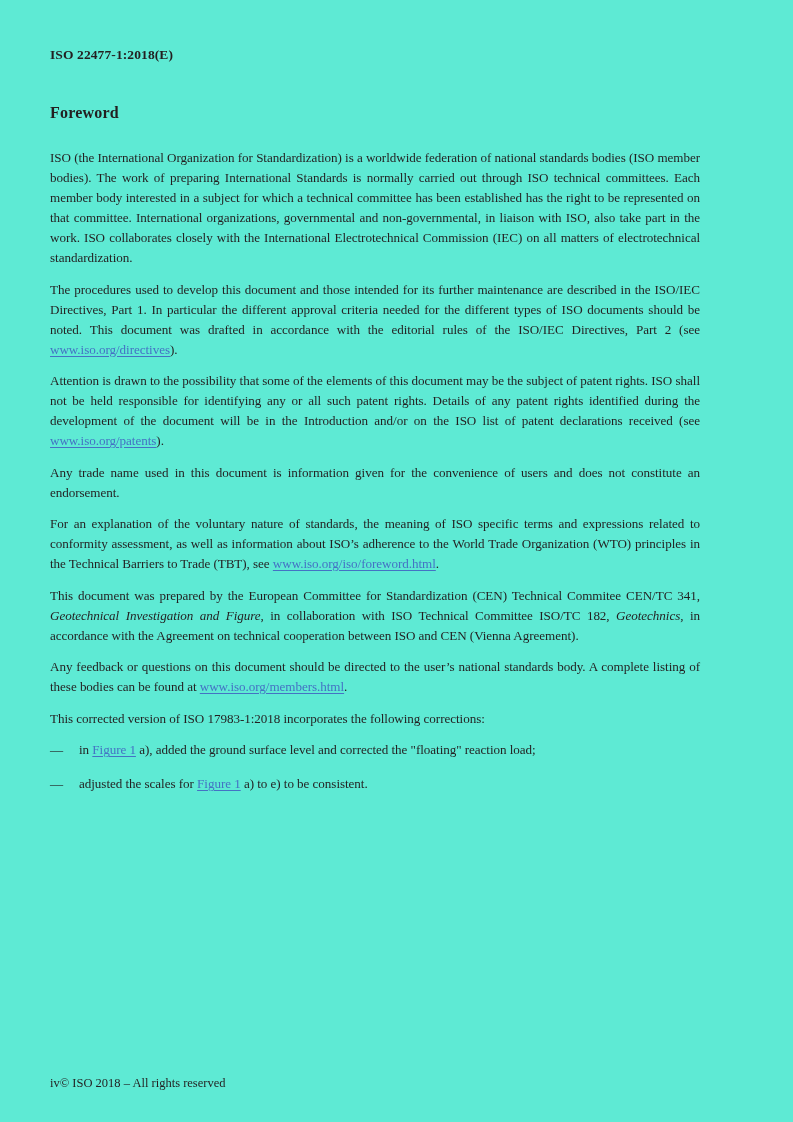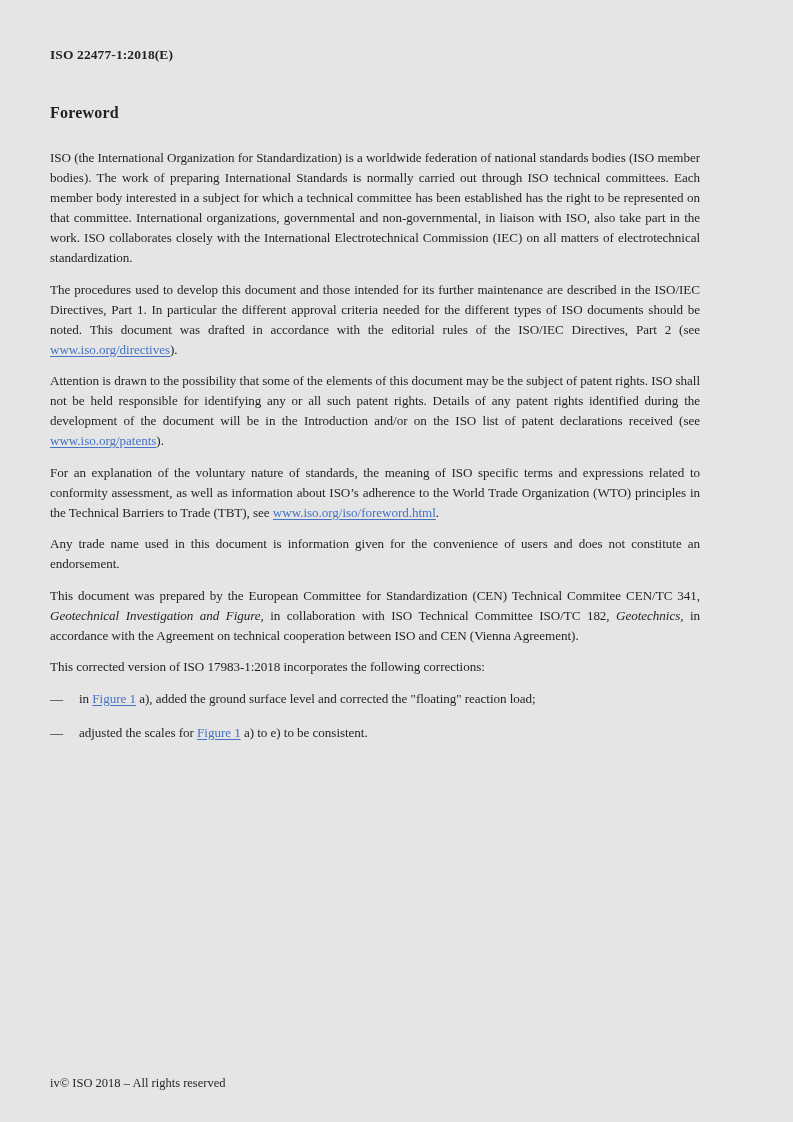--- a/index.html
+++ b/index.html
@@ -4,21 +4,21 @@
 <style>
   html, body {
     margin: 0;
     padding: 0;
     background: #ffffff;
   }
   .page {
     position: relative;
     width: 793px;
     height: 1122px;
-    background: #e5e5e5;
+    background: #5eead4;
     box-sizing: border-box;
     padding: 47px 93px 0 50px;
     font-family: "Liberation Serif", "DejaVu Serif", serif;
     color: #231f20;
     overflow: hidden;
   }
   .doc-header {
     font-size: 13.5px;
     font-weight: bold;
     letter-spacing: 0.1px;
@@ -72,23 +72,24 @@
   <header class="doc-header">
     <span>ISO 22477-1:2018(E)</span>
   </header>
 
   <h1 class="title">Foreword</h1>
 
   <main class="body-text">
       <p class="para">ISO (the International Organization for Standardization) is a worldwide federation of national standards bodies (ISO member bodies). The work of preparing International Standards is normally carried out through ISO technical committees. Each member body interested in a subject for which a technical committee has been established has the right to be represented on that committee. International organizations, governmental and non-governmental, in liaison with ISO, also take part in the work. ISO collaborates closely with the International Electrotechnical Commission (IEC) on all matters of electrotechnical standardization.</p>
       <p class="para">The procedures used to develop this document and those intended for its further maintenance are described in the ISO/IEC Directives, Part 1. In particular the different approval criteria needed for the different types of ISO documents should be noted. This document was drafted in accordance with the editorial rules of the ISO/IEC Directives, Part 2 (see <a class="doc-link">www.iso.org/directives</a>).</p>
       <p class="para">Attention is drawn to the possibility that some of the elements of this document may be the subject of patent rights. ISO shall not be held responsible for identifying any or all such patent rights. Details of any patent rights identified during the development of the document will be in the Introduction and/or on the ISO list of patent declarations received (see <a class="doc-link">www.iso.org/patents</a>).</p>
+      <p class="para">Any trade name used in this document is information given for the convenience of users and does not constitute an endorsement.</p>
       <p class="para">For an explanation of the voluntary nature of standards, the meaning of ISO specific terms and expressions related to conformity assessment, as well as information about ISO’s adherence to the World Trade Organization (WTO) principles in the Technical Barriers to Trade (TBT), see <a class="doc-link">www.iso​.org/iso/foreword.html</a>.</p>
-      <p class="para">Any trade name used in this document is information given for the convenience of users and does not constitute an endorsement.</p>
       <p class="para">This document was prepared by the European Committee for Standardization (CEN) Technical Commitee CEN/TC 341, <i>Geotechnical Investigation and Figure</i>, in collaboration with ISO Technical Committee ISO/TC 182, <i>Geotechnics</i>, in accordance with the Agreement on technical cooperation between ISO and CEN (Vienna Agreement).</p>
+      <p class="para">Any feedback or questions on this document should be directed to the user’s national standards body. A complete listing of these bodies can be found at <a class="doc-link">www.iso.org/members.html</a>.</p>
       <p class="para">This corrected version of ISO 17983-1:2018 incorporates the following corrections:</p>
       <div class="list-item">
         <span class="dash">—</span>
         <span class="li-text">in <a class="doc-link">Figure 1</a> a), added the ground surface level and corrected the "floating" reaction load;</span>
       </div>
       <div class="list-item">
         <span class="dash">—</span>
         <span class="li-text">adjusted the scales for <a class="doc-link">Figure 1</a> a) to e) to be consistent.</span>
       </div>
     </main>

